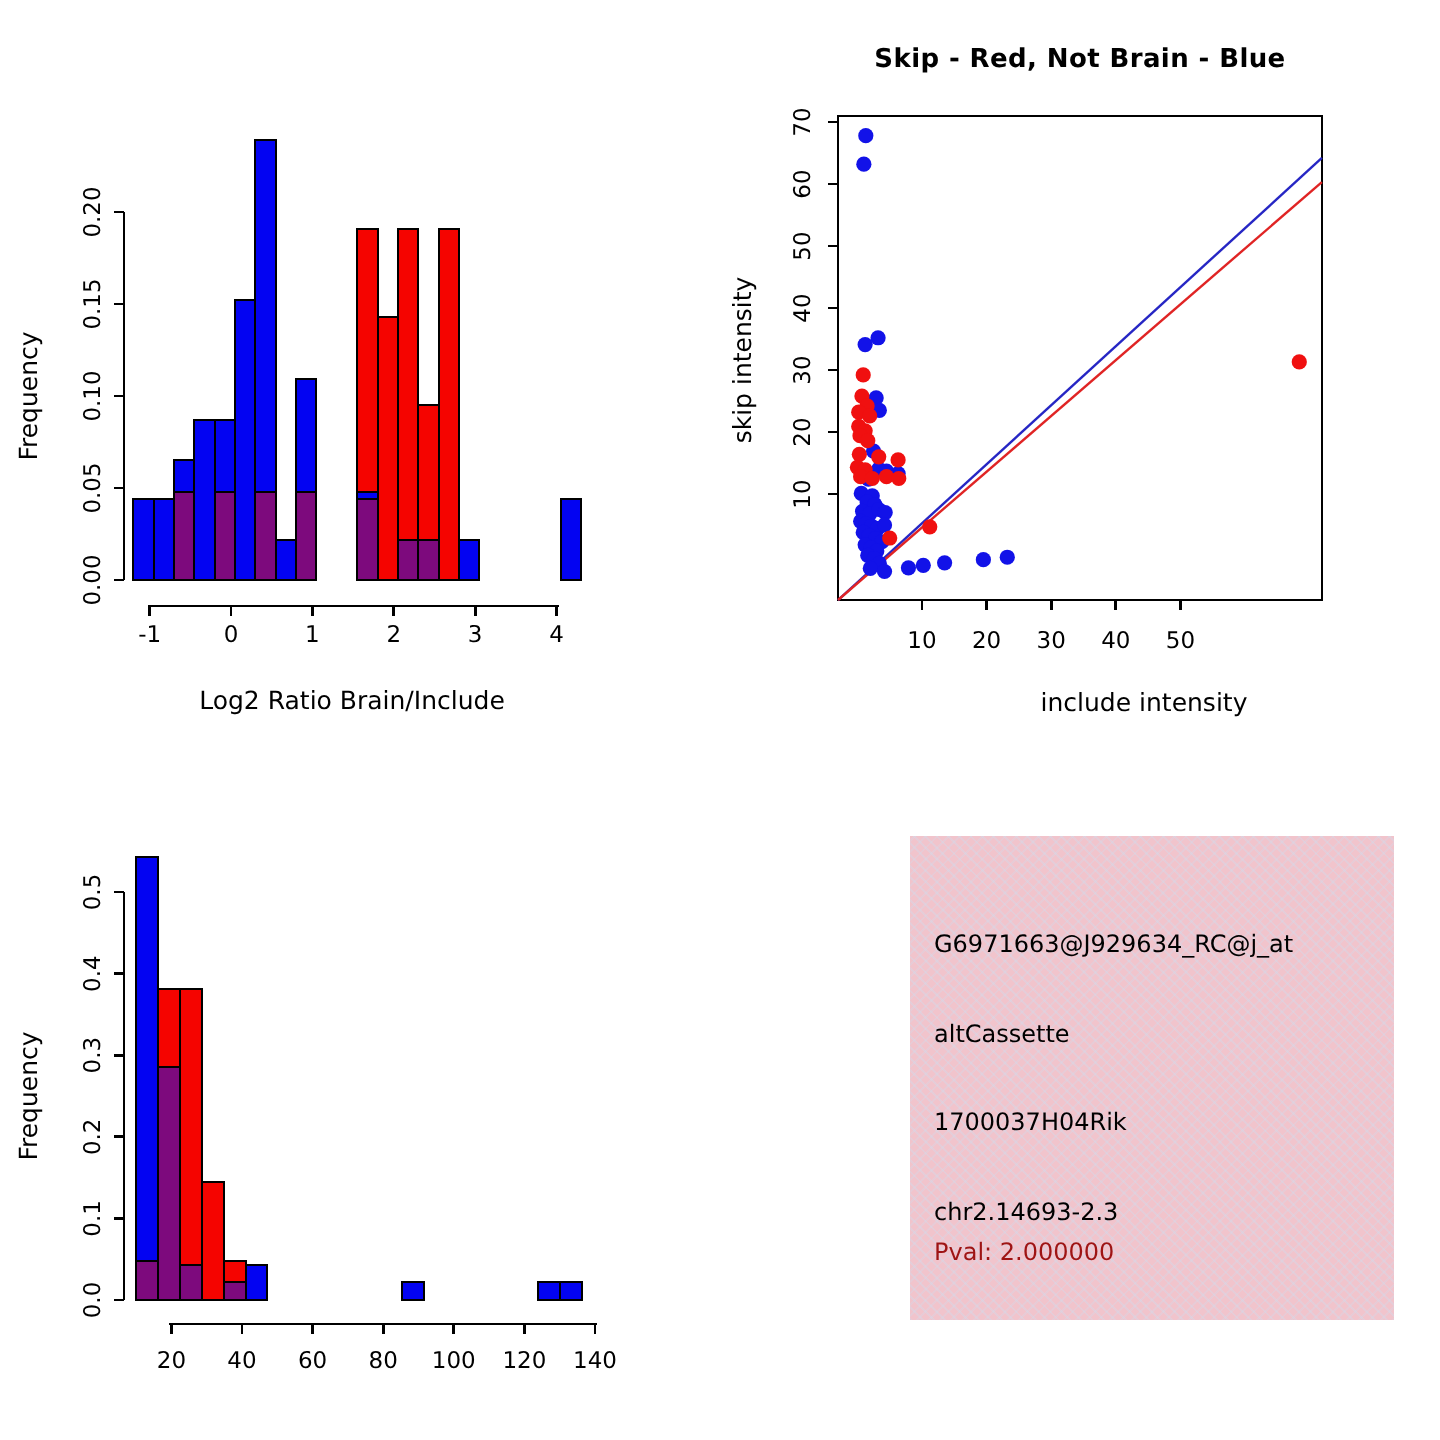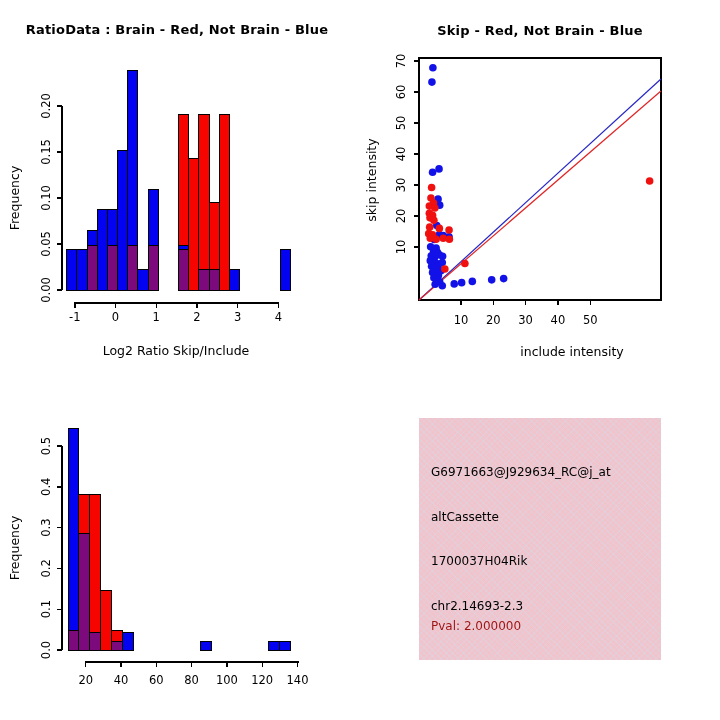--- a/index.html
+++ b/index.html
@@ -221,32 +221,31 @@
           <rect x="100.87899999999999" y="590.84" width="10.943000000000012" height="59.15999999999997" fill="#f50400" class="bar"></rect>
           <rect x="111.82199999999999" y="630.416" width="10.942999999999998" height="19.583999999999946" fill="#f50400" class="bar"></rect>
           <rect x="68.05" y="630.416" width="10.942999999999998" height="19.583999999999946" fill="#7d0a7d" class="bar"></rect>
           <rect x="78.993" y="533.72" width="10.942999999999998" height="116.27999999999997" fill="#7d0a7d" class="bar"></rect>
           <rect x="89.93599999999999" y="632.456" width="10.942999999999998" height="17.543999999999983" fill="#7d0a7d" class="bar"></rect>
           <rect x="111.82199999999999" y="641.024" width="10.942999999999998" height="8.975999999999999" fill="#7d0a7d" class="bar"></rect>
         </g>
       </g>
     </svg>
 
-  <div class="title" style="left:177px;top:29px">RatioData : Brain - Red, Not Brain - Blue</div>
-  <div class="xlab" style="left:176px;top:350px">Log2 Ratio Skip/Include</div>
+  <div class="xlab" style="left:176px;top:350px">Log2 Ratio Brain/Include</div>
   <div class="ylab" style="left:14px;top:198px">Frequency</div>
 
   <div class="title" style="left:540px;top:30px">Skip - Red, Not Brain - Blue</div>
   <div class="xlab" style="left:572px;top:351px">include intensity</div>
   <div class="ylab" style="left:371px;top:180px">skip intensity</div>
 
   <div class="xlab" style="left:183px;top:732px">Intensity</div>
   <div class="ylab" style="left:14px;top:548px">Frequency</div>
 
-  <div class="info-box" style="background-color: rgb(241, 196, 204);">
+  <div class="info-box" style="background-color: rgb(241, 196, 204); margin-left: 36px;">
     <div class="info-line" style="top:46px">G6971663@J929634_RC@j_at</div>
     <div class="info-line" style="top:91px">altCassette</div>
     <div class="info-line" style="top:135px">1700037H04Rik</div>
     <div class="info-line" style="top:180px">chr2.14693-2.3</div>
     <div class="info-line" style="top: 200px; color: rgb(158, 20, 20);">Pval: 2.000000</div>
   </div>
 
 </div>
 
 </body></html>

